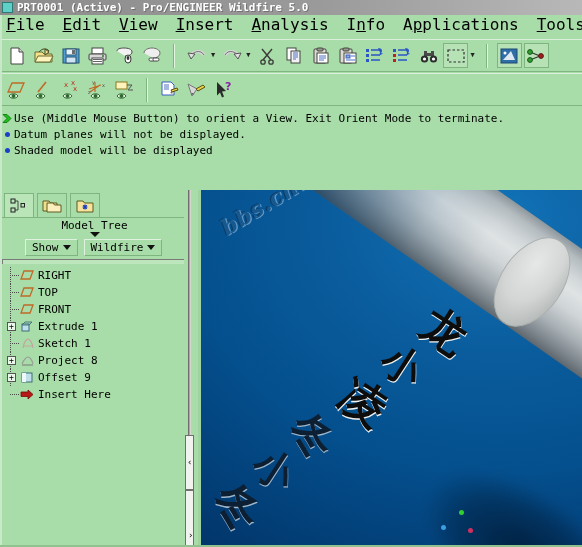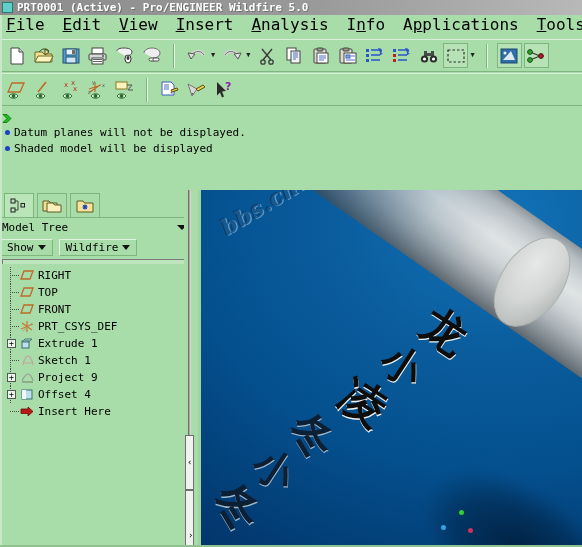--- a/index.html
+++ b/index.html
@@ -93,29 +93,30 @@
     border:1px solid #7eb57e; border-bottom:none;
     background:#a8dca8;
     display:flex; align-items:center; justify-content:center;
     cursor:default;
   }
   .nav-tab.active{ background:#b9e5b9; }
   #tree-header{
     position:absolute; left:0; top:29px; width:190px; height:17px;
     display:flex; align-items:center; justify-content:space-between;
     padding:0 3px 0 2px;
+    flex-direction:column;
   }
   #tree-header .lbl{ font-size:11px; font-family:"DejaVu Sans Mono",monospace; color:#000; }
   .caret-down{
     width:0;height:0;border-left:5px solid transparent;border-right:5px solid transparent;
     border-top:5px solid #111; cursor:default;
   }
   #tree-buttons{
     position:absolute; left:0; top:47px; width:190px; height:20px;
-    display:flex; align-items:center; padding-left:0;
+    display:flex; align-items:center; padding-left:25px;
   }
   .tbtn{
     height:17px; border:1px solid #7eb57e; background:#a8dca8;
     border-top-color:#dff2df; border-left-color:#dff2df;
     display:flex; align-items:center; justify-content:center;
     padding:0 6px; margin-right:6px; font-size:11px;
     font-family:"DejaVu Sans Mono",monospace; color:#000; cursor:default;
     white-space:nowrap; gap:4px;
   }
   .tbtn .tri{
@@ -480,20 +481,21 @@
         </svg>
     </div>
   </div>
 </div>
 
 <div id="msgarea">
   <div class="msg-line">
     <svg class="bullet-arrow" viewBox="0 0 11 11">
       <path d="M1 1.5h4l4 4-4 4H1l4-4z" fill="#19c219" stroke="#0a6b0a" stroke-width=".8"></path>
     </svg>
+    <span>Use (Middle Mouse Button) to orient a  View.   Exit Orient Mode to terminate.</span>
   </div>
   <div class="msg-line">
     <span class="bullet-dot"></span>
     <span>Datum planes will not be displayed.</span>
   </div>
   <div class="msg-line">
     <span class="bullet-dot"></span>
     <span>Shaded model will be displayed</span>
   </div>
 </div>
@@ -570,78 +572,67 @@
       <span class="tree-indent">
           <span class="vline"></span>
           <span class="dash"></span>
         </span>
       <svg class="tree-icon" viewBox="0 0 15 13">
         <path d="M4 2h9l-3 8H1z" fill="none" stroke="#c06a28" stroke-width="1.3"></path>
       </svg>
       <span class="tree-label">FRONT</span>
     </div>
 
+
+    <div class="tree-row">
+      <span class="tree-indent">
+        <span class="vline"></span>
+        <span class="tree-plus">+</span>
+      </span>
+      <svg class="tree-icon" viewBox="0 0 15 13">
+        <rect x="2" y="4" width="7" height="7" fill="#bfe0ea" stroke="#3d6d78"></rect>
+        <path d="M5 2h7l-3 3H2z" fill="none" stroke="#3d6d78" stroke-width=".9"></path>
+      </svg>
+      <span class="tree-label">Extrude 1</span>
+    </div>
+
     <div class="tree-row">
       <span class="tree-indent">
           <span class="vline"></span>
           <span class="dash"></span>
         </span>
       <svg class="tree-icon" viewBox="0 0 15 13">
-        <path d="M7 1v11M1 9l12-5M2 3l10 7" stroke="#d07a2a" stroke-width="1.3"></path>
-        <path d="M3 11l9-8" stroke="#9a9a9a" stroke-width=".9"></path>
-      </svg>
-      <span class="tree-label">PRT_CSYS_DEF</span>
+        <path d="M3 11c1-7 4-9 5-9s4 2 5 9" fill="none" stroke="#c9a0a0" stroke-width="1.1"></path>
+        <path d="M4 9h9" stroke="#c9a0a0" stroke-width=".9"></path>
+      </svg>
+      <span class="tree-label">Sketch 1</span>
     </div>
 
     <div class="tree-row">
       <span class="tree-indent">
         <span class="vline"></span>
         <span class="tree-plus">+</span>
       </span>
       <svg class="tree-icon" viewBox="0 0 15 13">
-        <rect x="2" y="4" width="7" height="7" fill="#bfe0ea" stroke="#3d6d78"></rect>
-        <path d="M5 2h7l-3 3H2z" fill="none" stroke="#3d6d78" stroke-width=".9"></path>
-      </svg>
-      <span class="tree-label">Extrude 1</span>
-    </div>
-
-    <div class="tree-row">
-      <span class="tree-indent">
-          <span class="vline"></span>
-          <span class="dash"></span>
-        </span>
-      <svg class="tree-icon" viewBox="0 0 15 13">
-        <path d="M3 11c1-7 4-9 5-9s4 2 5 9" fill="none" stroke="#c9a0a0" stroke-width="1.1"></path>
-        <path d="M4 9h9" stroke="#c9a0a0" stroke-width=".9"></path>
-      </svg>
-      <span class="tree-label">Sketch 1</span>
+        <path d="M2 10c2-5 5-7 6-7s4 2 5 7" fill="none" stroke="#9a9a9a" stroke-width="1.1"></path>
+        <path d="M2 11h11" stroke="#7a7a7a" stroke-width="1"></path>
+      </svg>
+      <span class="tree-label">Project 8</span>
     </div>
 
     <div class="tree-row">
       <span class="tree-indent">
         <span class="vline"></span>
         <span class="tree-plus">+</span>
       </span>
       <svg class="tree-icon" viewBox="0 0 15 13">
-        <path d="M2 10c2-5 5-7 6-7s4 2 5 7" fill="none" stroke="#9a9a9a" stroke-width="1.1"></path>
-        <path d="M2 11h11" stroke="#7a7a7a" stroke-width="1"></path>
-      </svg>
-      <span class="tree-label">Project 9</span>
-    </div>
-
-    <div class="tree-row">
-      <span class="tree-indent">
-        <span class="vline"></span>
-        <span class="tree-plus">+</span>
-      </span>
-      <svg class="tree-icon" viewBox="0 0 15 13">
         <rect x="2" y="2" width="10" height="9" fill="#bfe0ea" stroke="#3d6d78"></rect>
         <rect x="2" y="2" width="4" height="9" fill="#eef8fb"></rect>
       </svg>
-      <span class="tree-label">Offset 4</span>
+      <span class="tree-label">Offset 9</span>
     </div>
 
     <div class="tree-row">
       <span class="tree-indent">
           <span class="dash"></span>
         </span>
       <svg class="tree-icon" viewBox="0 0 15 13">
         <path d="M1 4h7V2l5 4.5L8 11V8.5H1z" fill="#b81818" stroke="#6e0e0e" stroke-width=".8"></path>
       </svg>
       <span class="tree-label">Insert Here</span>

